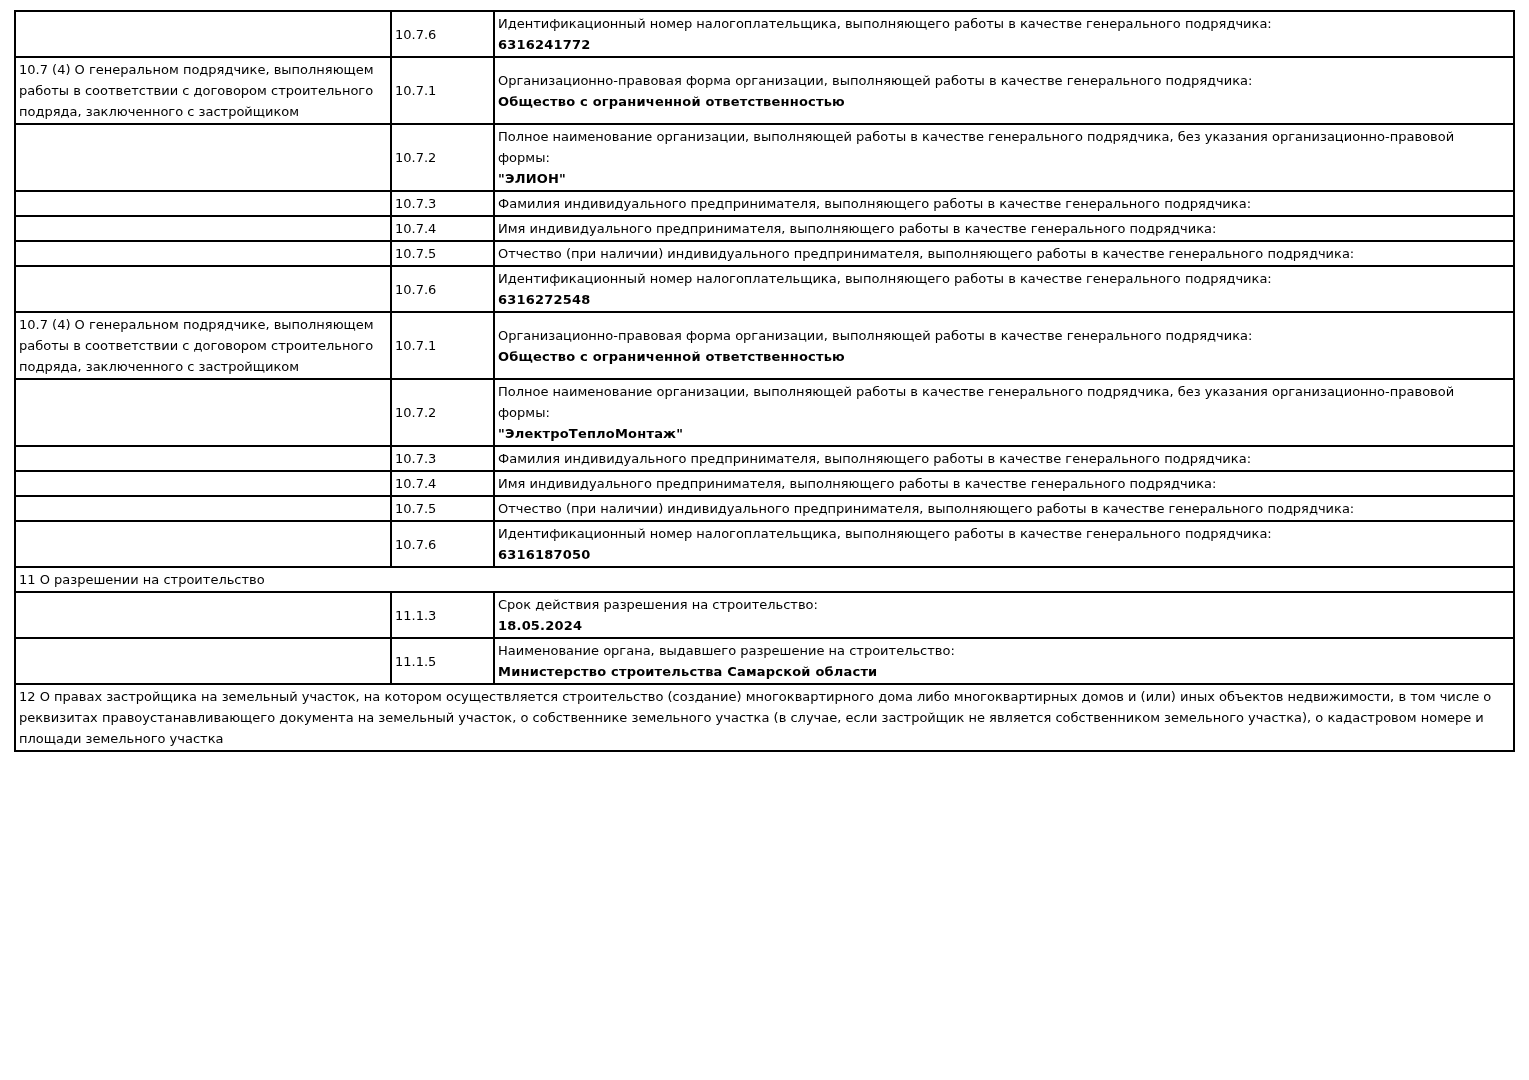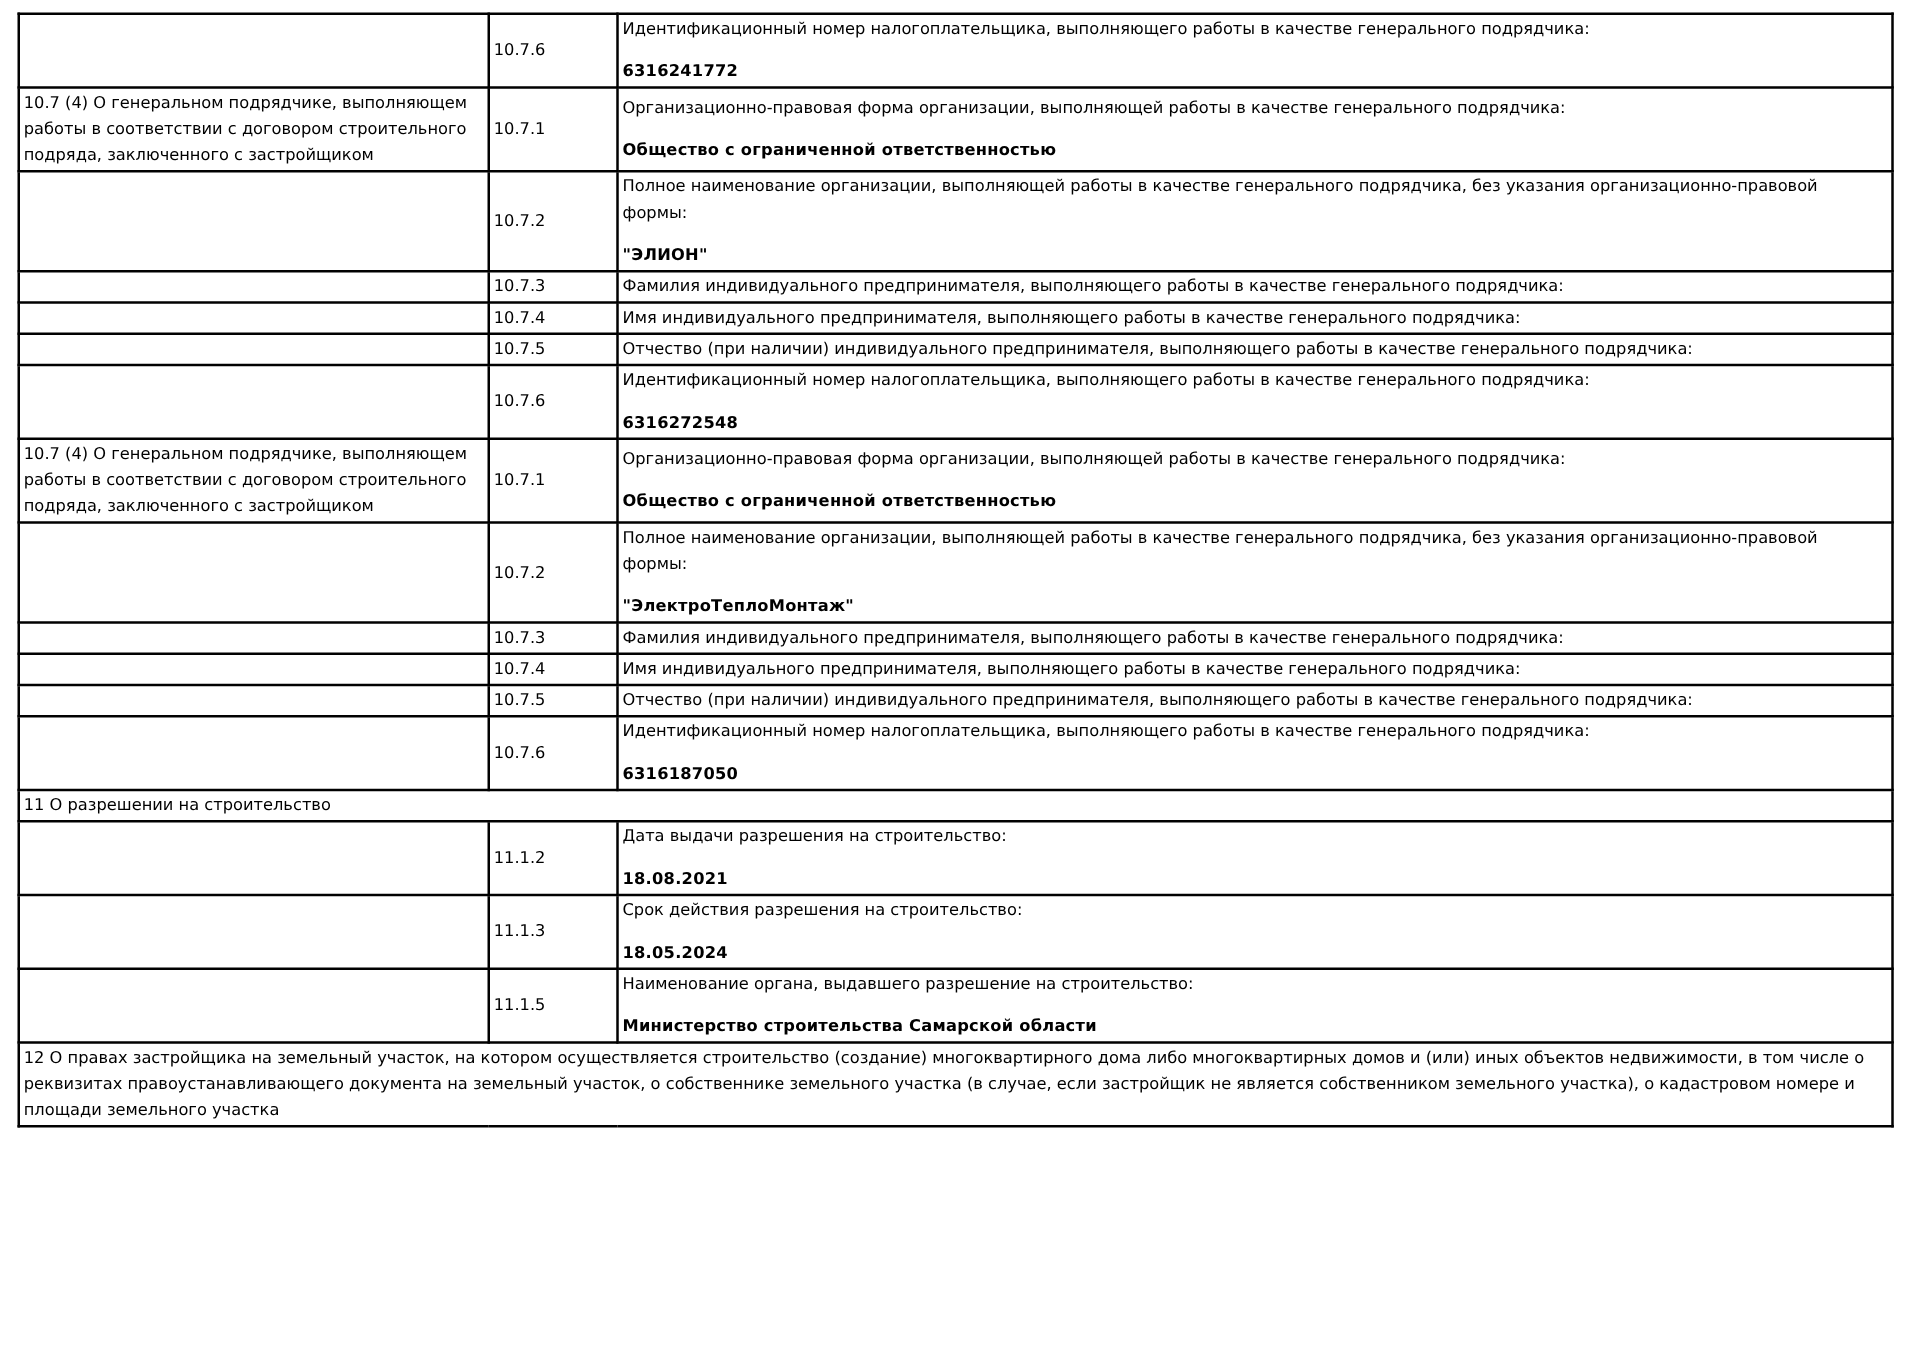--- a/index.html
+++ b/index.html
@@ -36,21 +36,20 @@
     vertical-align: middle;
     overflow: hidden;
     word-wrap: break-word;
   }
   td.section-cell {
     padding: 1px 3px;
   }
   .field-value {
     font-weight: bold;
     letter-spacing: 0.2px;
-    margin-top: 13px;
   }
   .field-label, .desc-text, .code-text, .section-text {
     font-weight: normal;
   }
 </style>
 </head>
 <body>
 
 <div class="page">
   <table class="decl">
@@ -156,28 +155,20 @@
           <td>
             <div class="field-label">Идентификационный номер налогоплательщика, выполняющего работы в качестве генерального подрядчика:</div>
             <div class="field-value">6316187050</div>
           </td>
         </tr>
         <tr>
           <td colspan="3" class="section-cell"><span class="section-text">11 О разрешении на строительство</span></td>
         </tr>
         <tr>
           <td></td>
-          <td><span class="code-text">11.1.2</span></td>
-          <td>
-            <div class="field-label">Дата выдачи разрешения на строительство:</div>
-            <div class="field-value">18.08.2021</div>
-          </td>
-        </tr>
-        <tr>
-          <td></td>
           <td><span class="code-text">11.1.3</span></td>
           <td>
             <div class="field-label">Срок действия разрешения на строительство:</div>
             <div class="field-value">18.05.2024</div>
           </td>
         </tr>
         <tr>
           <td></td>
           <td><span class="code-text">11.1.5</span></td>
           <td>

